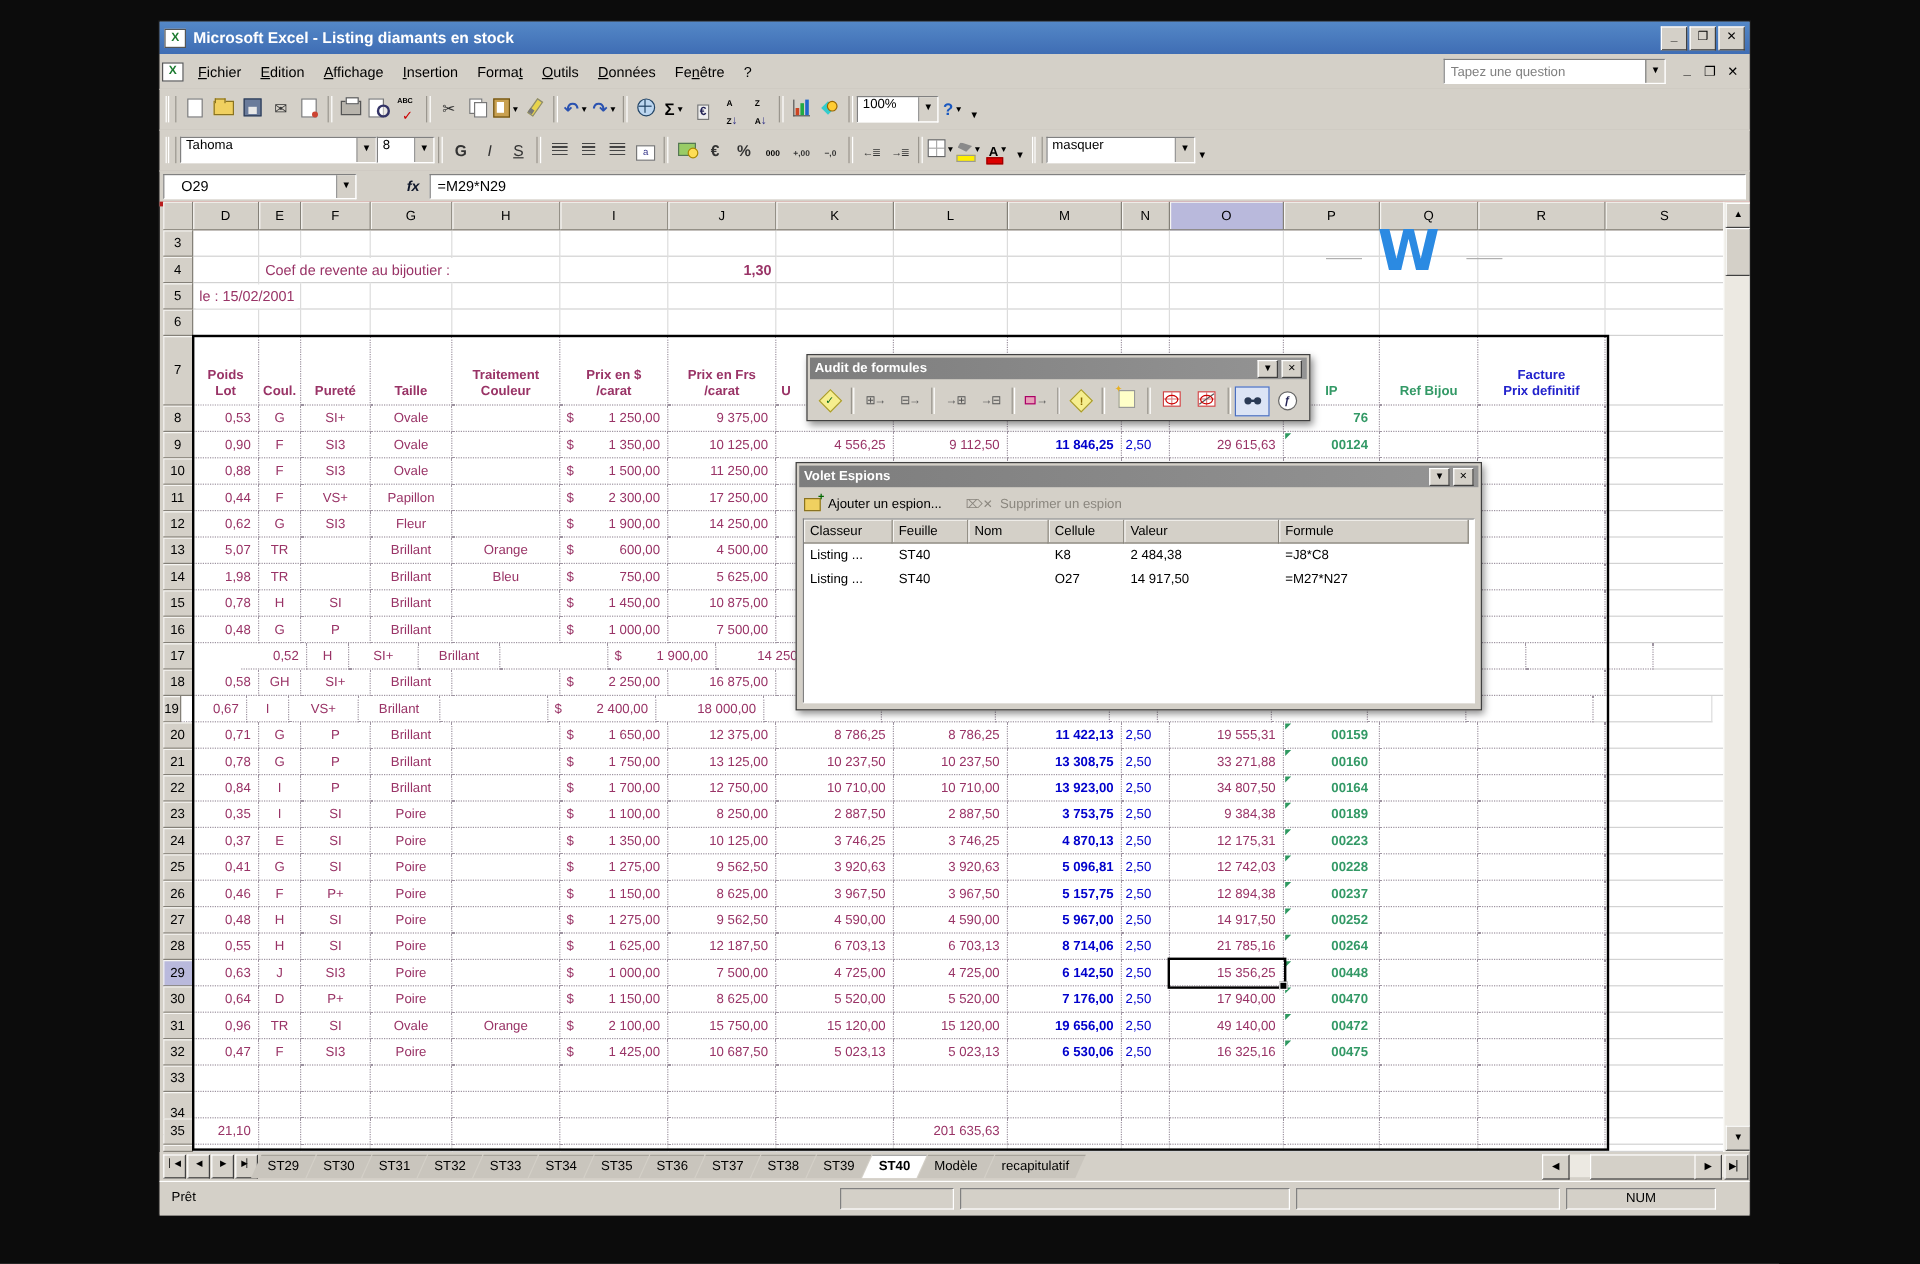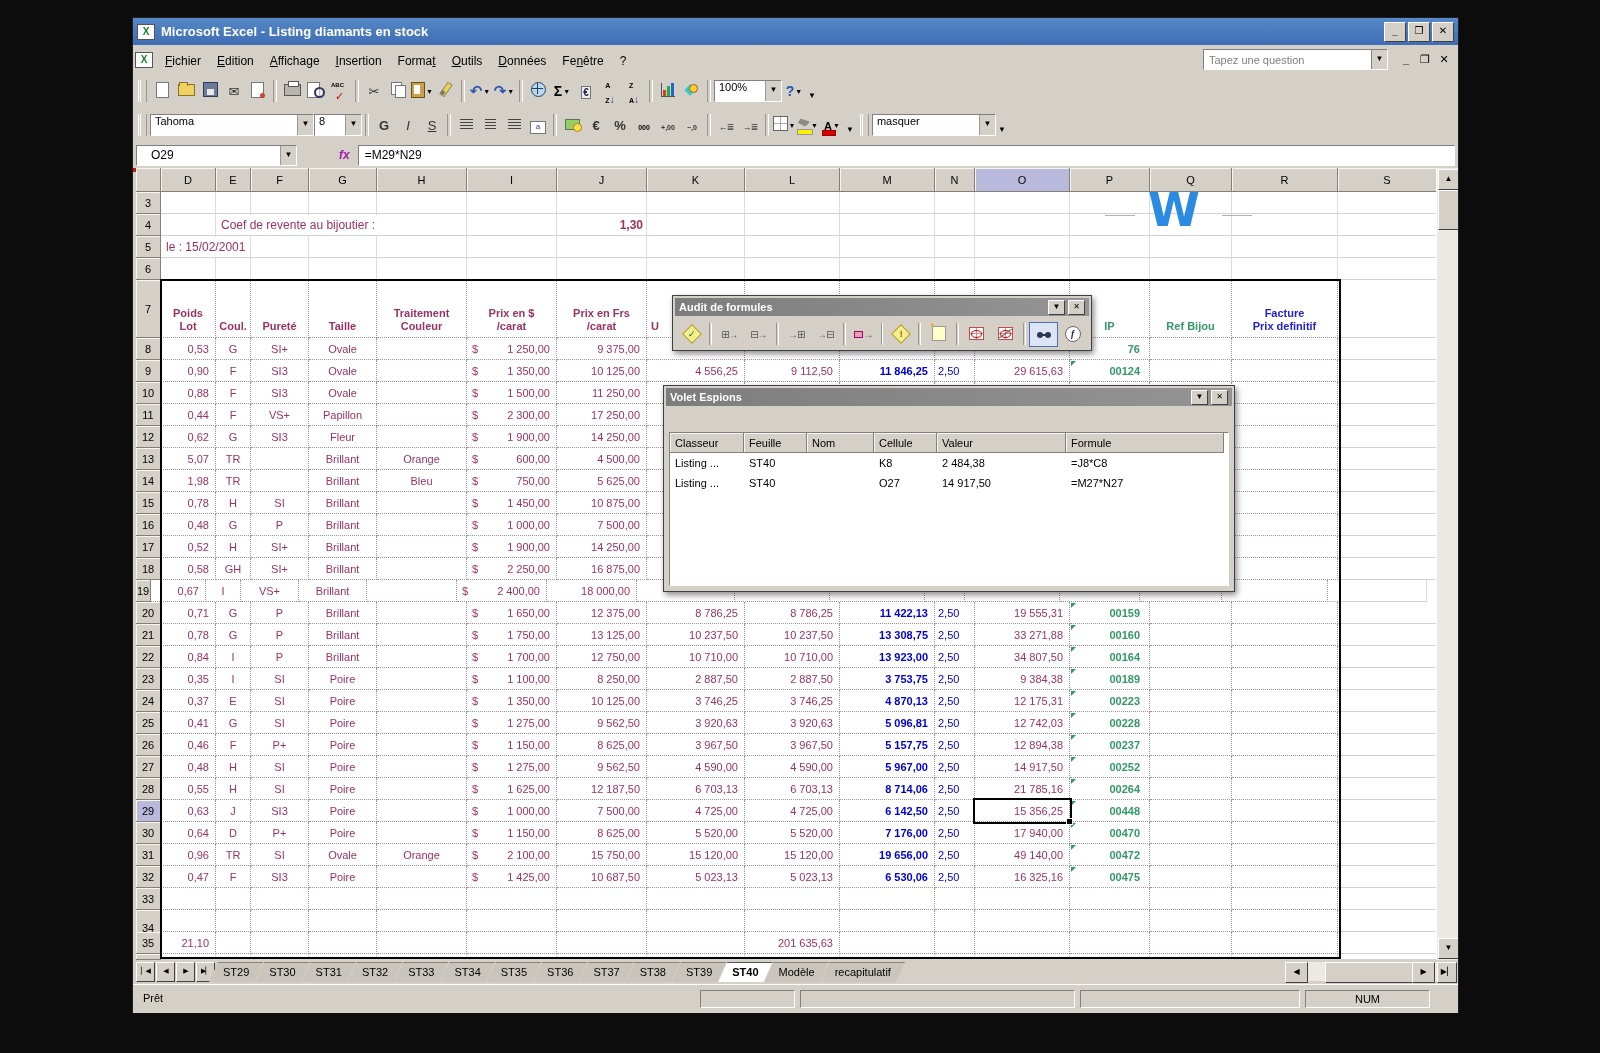--- a/index.html
+++ b/index.html
@@ -79,21 +79,21 @@
     linear-gradient(#aaa,#aaa) 0 50%/100% 1px no-repeat,#fff;}
   .iFill{width:12px;height:8px;background:#8a8a8a;clip-path:polygon(20% 0,100% 40%,60% 100%,0 55%);display:inline-block;position:relative;top:-3px;}
   .iFillWrap{position:relative;display:inline-block;}
   .iFillWrap:after{content:"";position:absolute;left:-1px;bottom:-2px;width:14px;height:4px;background:#ffef00;border:1px solid #999;}
   .iFontColor{font-size:11px;font-weight:bold;color:#000;position:relative;display:inline-block;line-height:10px;}
   .iFontColor:after{content:"";position:absolute;left:-2px;bottom:-5px;width:12px;height:4px;background:#d00;border:1px solid #900;}
   
   .fbar{position:absolute;left:0;right:0;top:124px;height:26px;background:#d4d0c8;display:flex;align-items:center;padding:0 3px;border-bottom:4px solid #b91c1c;}
   .namebox{width:145px;height:19px;background:#fff;border:1px solid;border-color:#808080 #fff #fff #808080;display:flex;align-items:center;font-size:12px;padding-left:14px;}
   .namebox .dd{margin-left:auto;width:15px;height:100%;background:#d4d0c8;border-left:1px solid #999;text-align:center;font-size:8px;line-height:17px;}
-  .fxlbl{font-size:12px;font-style:italic;font-weight:bold;margin:0 8px 0 42px;color:#a21caf;}
+  .fxlbl{font-size:12px;font-style:italic;font-weight:bold;margin:0 8px 0 42px;color:#0f172a;}
   .ftext{flex:1;height:19px;background:#fff;border:1px solid;border-color:#808080 #fff #fff #808080;font-size:12px;display:flex;align-items:center;padding-left:6px;color:#000;}
   
   .gridwrap{position:absolute;left:3px;top:150px;width:1322px;height:792px;background:#fff;overflow:hidden;}
   .grow{position:absolute;left:0;display:flex;}
   .cell{flex:none;box-sizing:border-box;font-size:11px;color:#993366;overflow:hidden;white-space:nowrap;display:flex;align-items:center;background:transparent;}
   .lt{border-right:1px solid #dcdcdc;border-bottom:1px solid #d2d2d2;}
   .dt{border-right:1px dotted #9d93a0;border-bottom:1px dotted #9d93a0;}
   .hcell{background:#d4d0c8;border-right:1px solid #848078;border-bottom:1px solid #848078;box-shadow:inset 1px 1px 0 #f6f5f2;color:#000;font-size:11px;display:flex;align-items:center;justify-content:center;}
   .hcell.sel{background:#b9b9dc;}
   .ar{justify-content:flex-end;padding-right:6px;}
@@ -691,21 +691,21 @@
           <div class="cell dt ar mcol" style="width: 95px; height: 22px;"></div>
           <div class="cell dt al ncol" style="width: 40px; height: 22px;"></div>
           <div class="cell dt ar" style="width: 95px; height: 22px;"></div>
           <div class="cell dt pcode" style="width: 80px; height: 22px;"></div>
           <div class="cell dt" style="width: 82px; height: 22px;"></div>
           <div class="cell dt" style="width: 106px; height: 22px;"></div>
           <div class="cell lt" style="width: 99px; height: 22px;"></div>
         </div>
         <div class="grow" style="top: 368px; height: 22px;">
           <div class="cell hcell" style="width: 25px; height: 22px;">17</div>
-          <div class="cell dt ar" style="width: 55px; height: 22px;">0,52</div>
+          <div class="cell dt ar" style="width: 55px; height: 22px; margin-left: 40px;">0,52</div>
           <div class="cell dt ac" style="width: 35px; height: 22px;">H</div>
           <div class="cell dt ac" style="width: 58px; height: 22px;">SI+</div>
           <div class="cell dt ac" style="width: 68px; height: 22px;">Brillant</div>
           <div class="cell dt ac" style="width: 90px; height: 22px;"></div>
           <div class="cell dt money" style="width: 90px; height: 22px;">
             <span>$</span>
             <span>1 900,00</span>
           </div>
           <div class="cell dt ar" style="width: 90px; height: 22px;">14 250,00</div>
           <div class="cell dt ar" style="width: 98px; height: 22px;"></div>
@@ -1240,20 +1240,26 @@
   </div>
 
   <div class="floatwin" style="left:663px;top:385px;width:570px;height:205px;">
     <div class="ftitle">
       <span>Volet Espions</span>
       <span class="fbt">
         <span>▼</span>
         <span>✕</span>
       </span>
     </div>
+    <div class="wtools">
+      <span class="wadd"></span>
+      <span>Ajouter un espion...</span>
+      <span class="wdel" style="margin-left:14px;">⌦✕</span>
+      <span class="gray">Supprimer un espion</span>
+    </div>
     <div class="wlist">
       <div class="whead" id="whead">
           <div class="whcell" style="width: 74px;">Classeur</div>
           <div class="whcell" style="width: 63px;">Feuille</div>
           <div class="whcell" style="width: 67px;">Nom</div>
           <div class="whcell" style="width: 63px;">Cellule</div>
           <div class="whcell" style="width: 129px;">Valeur</div>
           <div class="whcell" style="width: 158px;">Formule</div>
         </div>
       <div id="wrows">

